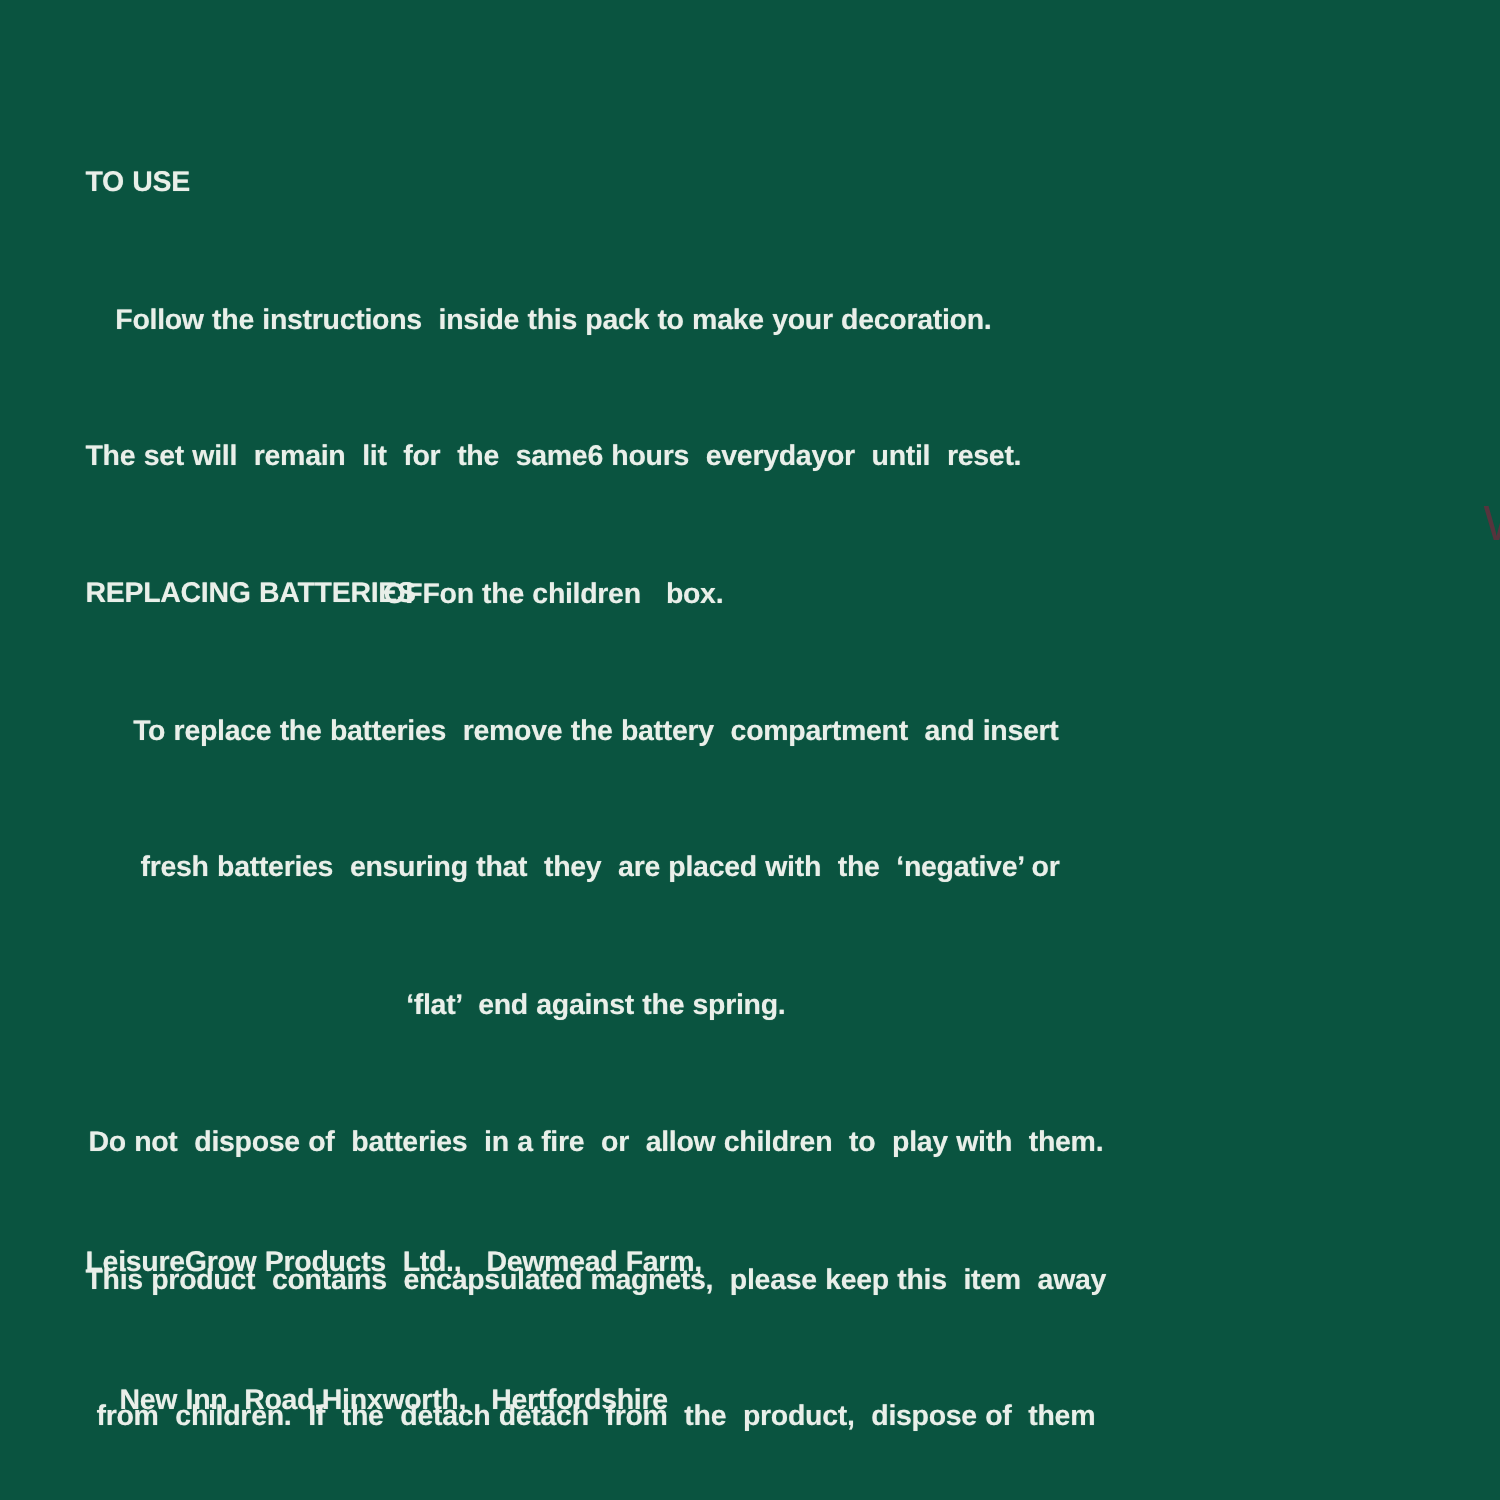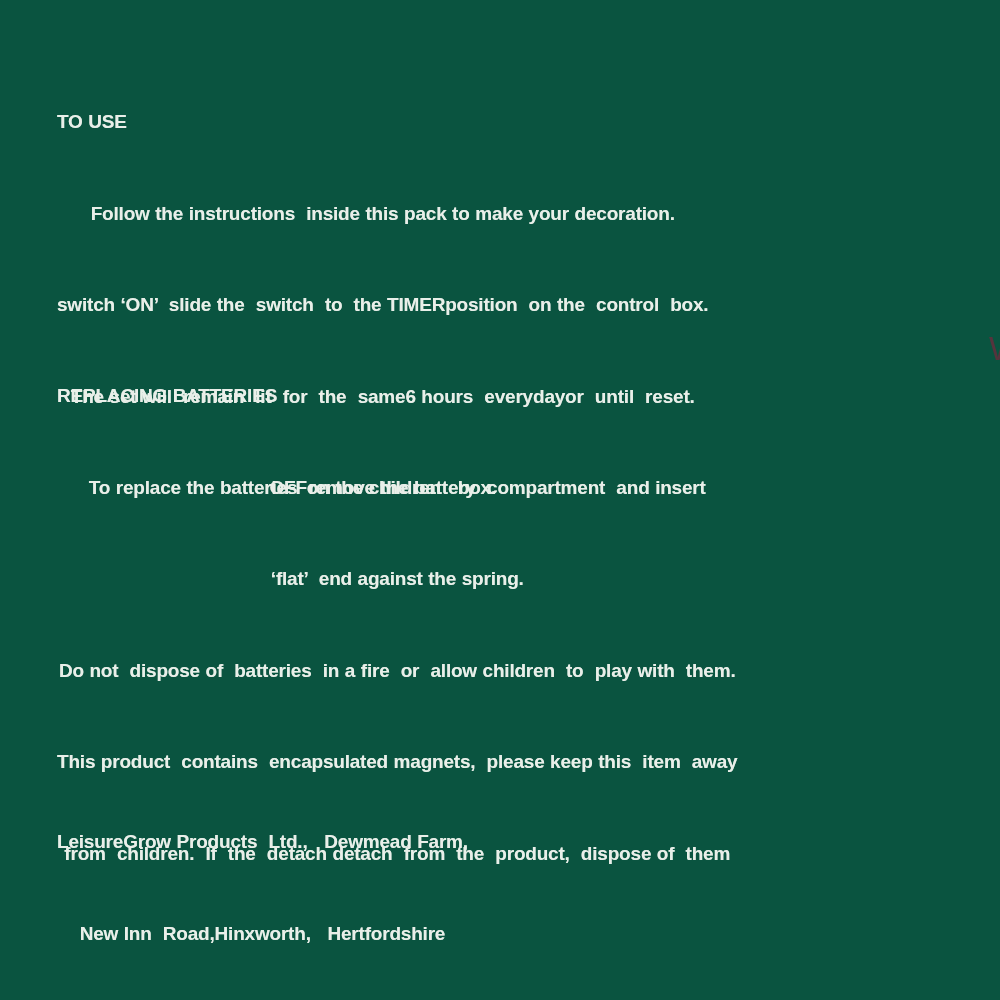--- a/index.html
+++ b/index.html
@@ -55,28 +55,28 @@
   }
 </style>
 </head>
 <body>
 
 <div id="panel">
 
   <div id="section-to-use" class="textblock">
     <div class="heading">TO USE</div>
     <div class="line">Follow the instructions  inside this pack to make your decoration.</div>
-    <div class="line">switch ‘ON’  slide the  switch  to  the TIMERposition  on the  control  box.</div>
     <div class="line">The set will  remain  lit  for  the  same6 hours  everydayor  until  reset.</div>
     <div class="line">OFFon the children   box.</div>
   </div>
 
   <div id="section-batteries" class="textblock">
     <div class="heading">REPLACING BATTERIES</div>
     <div class="line">To replace the batteries  remove the battery  compartment  and insert</div>
+    <div class="line"> fresh batteries  ensuring that  they  are placed with  the  ‘negative’ or</div>
     <div class="line">‘flat’  end against the spring.</div>
     <div class="line">Do not  dispose of  batteries  in a fire  or  allow children  to  play with  them.</div>
     <div class="line">This product  contains  encapsulated magnets,  please keep this  item  away</div>
     <div class="line">from  children.  If  the  detach detach  from  the  product,  dispose of  them</div>
     
     
     
     
     
     

